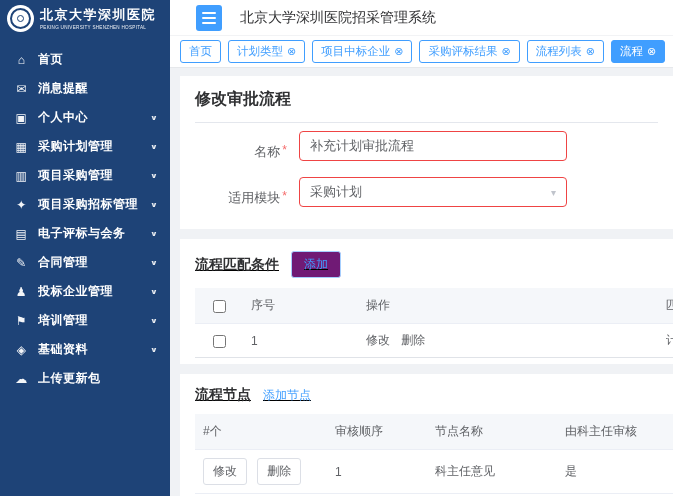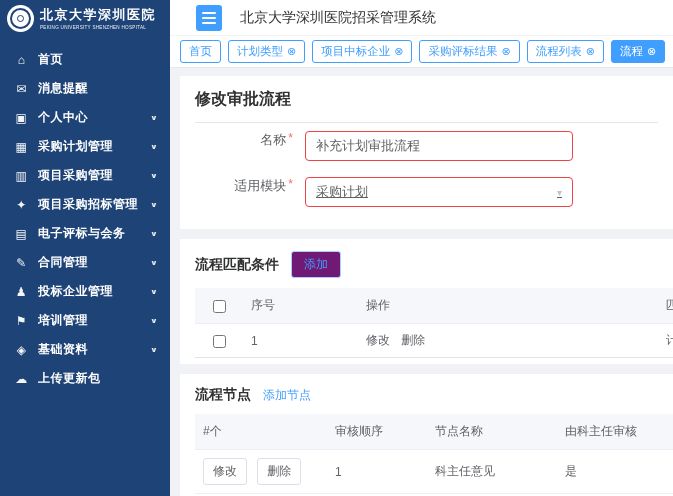--- a/index.html
+++ b/index.html
@@ -39,28 +39,28 @@
     color:#409eff; background:#fff; font-size:11.5px; cursor:pointer; white-space:nowrap; }
   .tab.active { background:#409eff; color:#fff; }
   .tab-close { font-size:11px; line-height:1; cursor:pointer; }
 
   
   .content { flex:1; overflow:hidden; padding:8px 0 0 10px; display:flex; flex-direction:column; gap:10px; }
   .card { background:#fff; padding:0 0 6px 15px; }
   .page-title { font-size:16px; font-weight:bold; color:#303133; padding:13px 0 12px; border-bottom:1px solid #e4e7ed; margin-right:15px; }
   .section-title { font-size:14px; font-weight:bold; color:#303133; }
   .card-head .section-title { display:block; margin:13px 0 6px; }
-  .card-header { display:flex; align-items:center; gap:12px; padding:12px 0 10px; }
-
-  .form-row { display:flex; align-items:flex-start; margin:8px 10px 16px; }
+  .card-header { display:flex; align-items:center; gap:12px; padding:12px 0 10px;text-decoration:underline; }
+
+  .form-row { display:flex; align-items:flex-end; margin:8px 4px 16px; }
   .form-label { width:100px; text-align:right; font-size:13px; color:#606266; padding-right:12px; white-space:nowrap; }
   .req { color:#f56c6c; margin-left:2px; font-size:12px; vertical-align:top; }
   .form-input, .form-select { width:268px; height:30px; border:1px solid #ef4444; border-radius:4px; padding:0 10px;
     font-size:13px; color:#606266; background:#fff; font-family:inherit; }
-  .form-select { display:flex; align-items:center; justify-content:space-between; cursor:pointer;text-decoration:underline; }
+  .form-select { display:flex; align-items:center; justify-content:space-between; cursor:pointer; }
   .caret { color:#c0c4cc; font-size:10px; }
 
   .btn-outline { background:#701a75; color:#409eff; border:1px solid #a6cfff; border-radius:3px; font-size:12px;
     padding:4px 12px; cursor:pointer; font-family:inherit; }
   .link { color:#409eff; font-size:12px; cursor:pointer; text-decoration:none; }
 
   .table-clip { overflow:hidden; margin-right:0; }
   table { border-collapse:collapse; font-size:12px; color:#606266; table-layout:fixed; }
   th { font-weight:normal; color:#606266; text-align:left; padding:9px 8px; background:#f5f7fa; border-bottom:1px solid #ebeef5; white-space:nowrap; overflow:hidden; }
   td { padding:8px 8px; border-bottom:1px solid #ebeef5; background:#fff; white-space:nowrap; overflow:hidden; }

